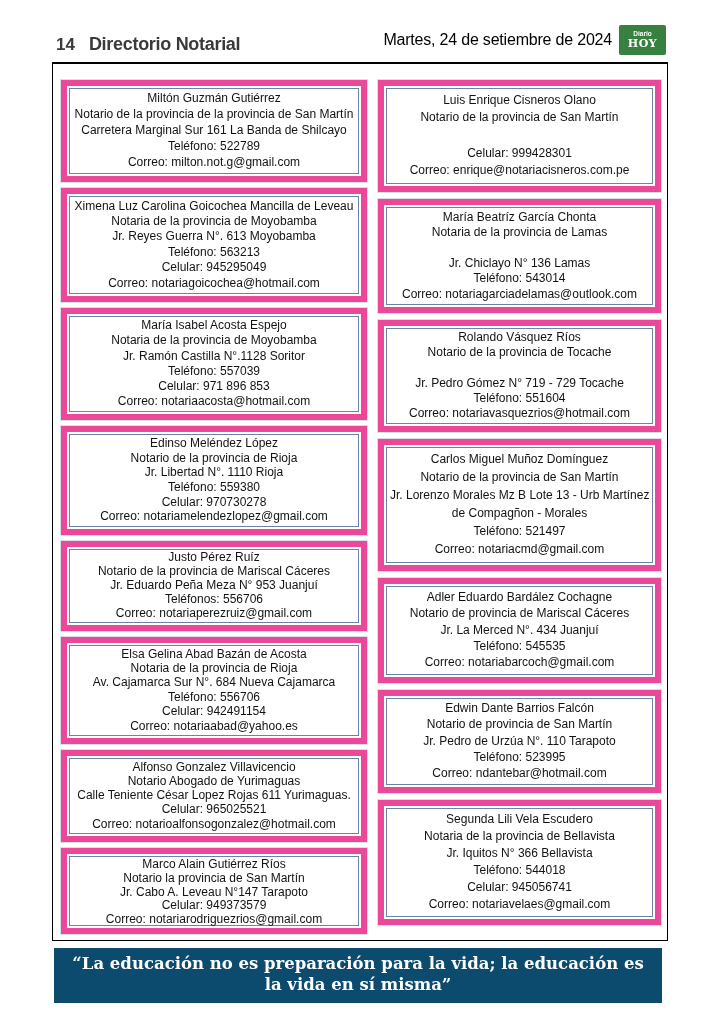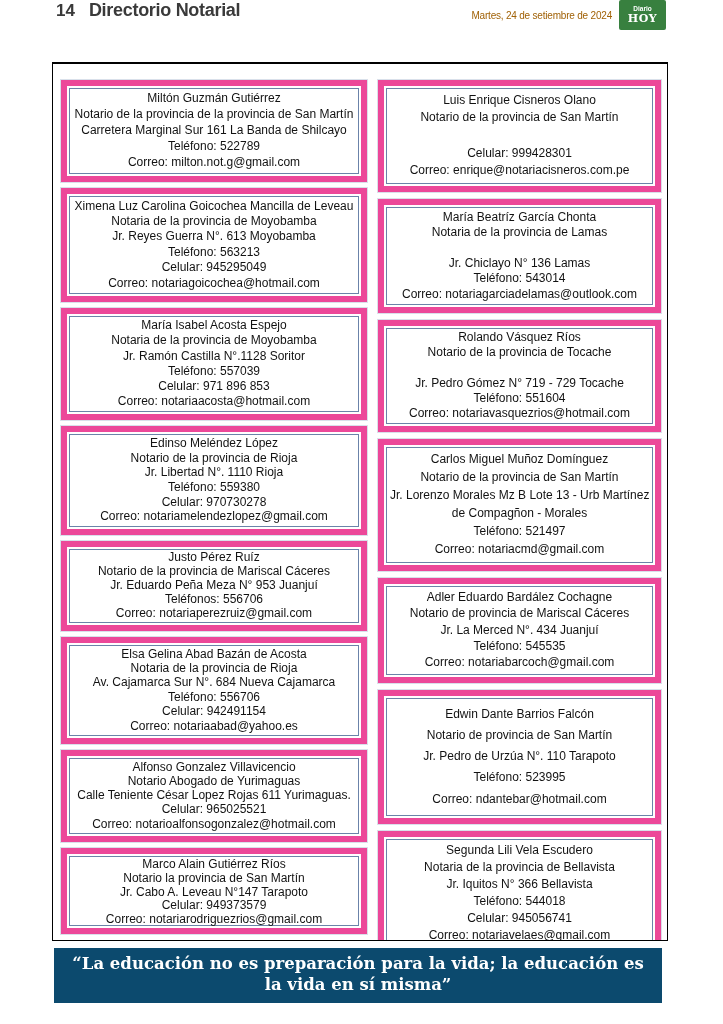--- a/index.html
+++ b/index.html
@@ -6,28 +6,28 @@
   html,body { background:#ffffff; }
   body {
     width:723px; height:1024px;
     font-family:"Liberation Sans", sans-serif;
     color:#111; position:relative; overflow:hidden;
   }
   .sheet { position:absolute; left:52px; top:0; width:616px; }
 
   
   .hdr {
-    display:flex; justify-content:space-between; align-items:flex-start;
+    display:flex; justify-content:space-between; align-items:flex-end;
     height:62px; padding:0 2px 7px 4px;
   }
   .hdr-left { display:flex; align-items:baseline; gap:14px; }
   .pagenum { font-size:17px; font-weight:bold; color:#3a3a3a; }
   .ptitle  { font-size:18px; font-weight:bold; color:#3a3a3a; letter-spacing:-0.3px; }
   .hdr-right { display:flex; align-items:center; gap:7px; }
-  .pdate { font-size:10px; color:#a16207; letter-spacing:-0.2px; }
+  .pdate { font-size:16px; color:#000000; letter-spacing:-0.2px; }
   .logo {
     width:47px; height:30px; background:#38803f; border-radius:2px;
     display:flex; flex-direction:column; align-items:center; justify-content:center;
     color:#fff; line-height:1;
   }
   .logo .l-top  { font-size:6.5px; font-weight:bold; margin-bottom:1px; }
   .logo .l-main { font-size:11px; font-weight:bold; font-family:"DejaVu Serif", serif; letter-spacing:0.5px; }
 
   
   .frame {
@@ -58,21 +58,21 @@
   #col-left .card:nth-child(5){height:90px}
   #col-left .card:nth-child(6){height:107px}
   #col-left .card:nth-child(7){height:92px}
   #col-left .card:nth-child(8){height:86px}
 
   #col-right .card:nth-child(1){height:112px}
   #col-right .card:nth-child(2){height:114px}
   #col-right .card:nth-child(3){height:112px}
   #col-right .card:nth-child(4){height:132px}
   #col-right .card:nth-child(5){height:105px}
-  #col-right .card:nth-child(6){height:134px}
+  #col-right .card:nth-child(6){height:103px}
   #col-right .card:nth-child(7){height:125px}
 
   
   .banner {
     margin:7px 6px 0 2px;
     background:#0c4a6e;
     color:#fff; text-align:center;
     font-family:"DejaVu Serif", serif; font-weight:bold;
     font-size:16.5px; line-height:1.3;
     padding:5px 14px 7px;

